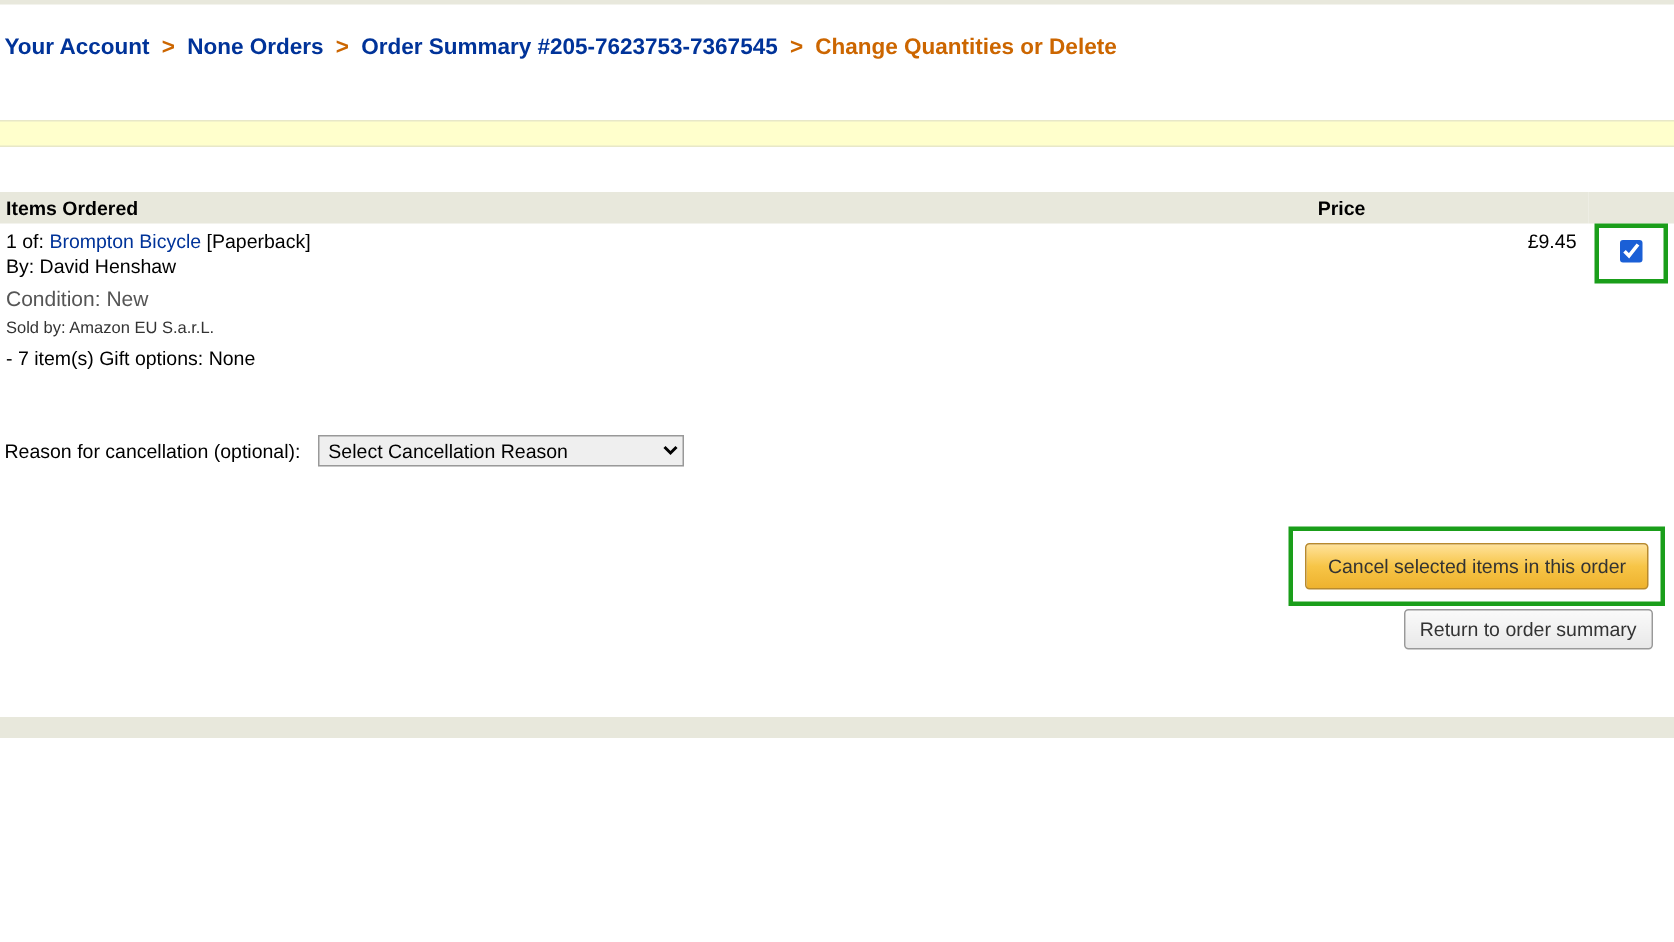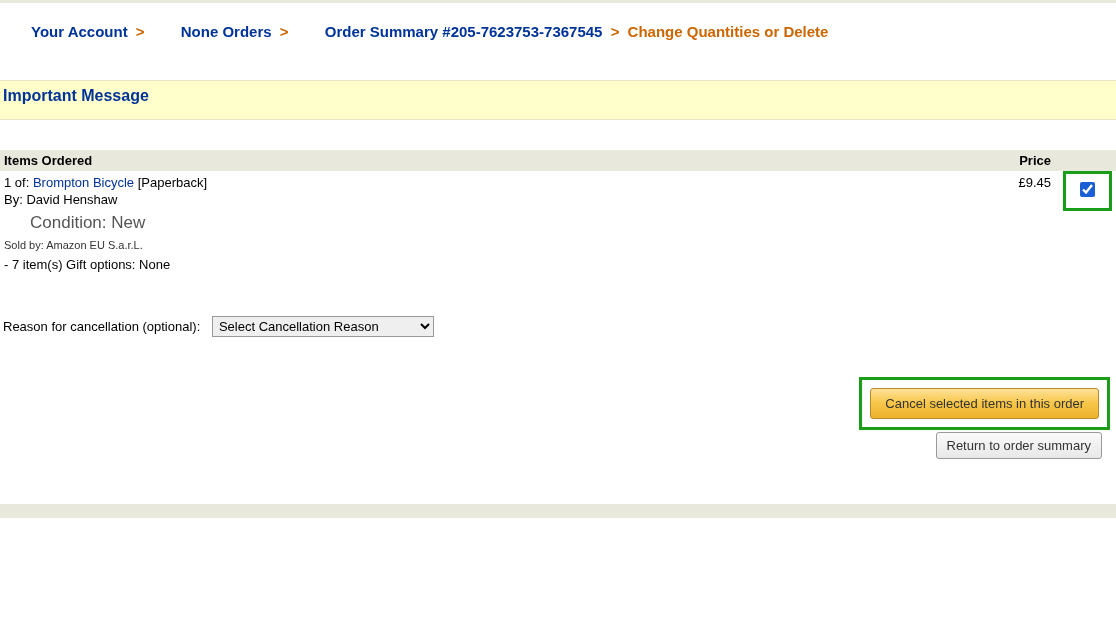--- a/index.html
+++ b/index.html
@@ -19,21 +19,20 @@
       margin-bottom: 5px;
     }
     .breadcrumb {
       padding: 15px 3px 40px 3px;
       font-size: 15px;
       font-weight: bold;
     }
     .breadcrumb a {
       color: #003399;
       text-decoration: none;
-      margin-left: 28px;
     }
     .breadcrumb .sep {
       color: #cc6600;
       font-weight: bold;
       padding: 0 4px;
     }
     .breadcrumb .current {
       color: #cc6600;
     }
     .important-box {
@@ -65,41 +64,40 @@
       width: 100%;
       border-collapse: collapse;
     }
     .items-header td {
       background: #e8e8dc;
       font-weight: bold;
       font-size: 13px;
       padding: 3px 4px;
     }
     .items-header .col-price {
-      text-align: right;
+      text-align: left;
       padding-right: 8px;
     }
     .items-header .col-check {
       width: 52px;
     }
     .item-row td {
       padding: 4px;
       vertical-align: top;
       font-size: 13px;
     }
     .item-link {
       color: #003399;
       text-decoration: none;
     }
     .item-author { margin-top: 2px; }
     .item-cond {
-      font-size: 17px;
+      font-size: 14px;
       color: #555;
       margin-top: 6px;
-      margin-left: 26px;
     }
     .item-seller {
       font-size: 11px;
       color: #333;
       margin-top: 6px;
     }
     .item-gift {
       font-size: 13px;
       margin-top: 6px;
     }
@@ -125,21 +123,21 @@
       height: 15px;
     }
     .reason-row {
       margin-top: 40px;
       padding: 0 3px;
       font-size: 13px;
     }
     .reason-row select {
       font-size: 13px;
       padding: 1px 2px;
-      width: 222px;
+      width: 244px;
       margin-left: 8px;
       background: #efefef;
       border: 1px solid #999;
     }
     .buttons-row {
       margin-top: 40px;
       text-align: right;
       padding-right: 6px;
     }
     .cancel-highlight {
@@ -188,21 +186,20 @@
     <a href="#">Your Account</a>
     <span class="sep">&gt;</span>
     <a href="#">None Orders</a>
     <span class="sep">&gt;</span>
     <a href="#">Order Summary #205-7623753-7367545</a>
     <span class="sep">&gt;</span>
     <span class="current">Change Quantities or Delete</span>
   </div>
 
   <div class="important-box">
-    <div class="important-title">Important Message</div>
   </div>
 
 
   <table class="items-table">
     <tbody>
         <tr class="items-header">
       <td>Items Ordered</td>
       <td class="col-price">Price</td>
       <td class="col-check"></td>
     </tr>

